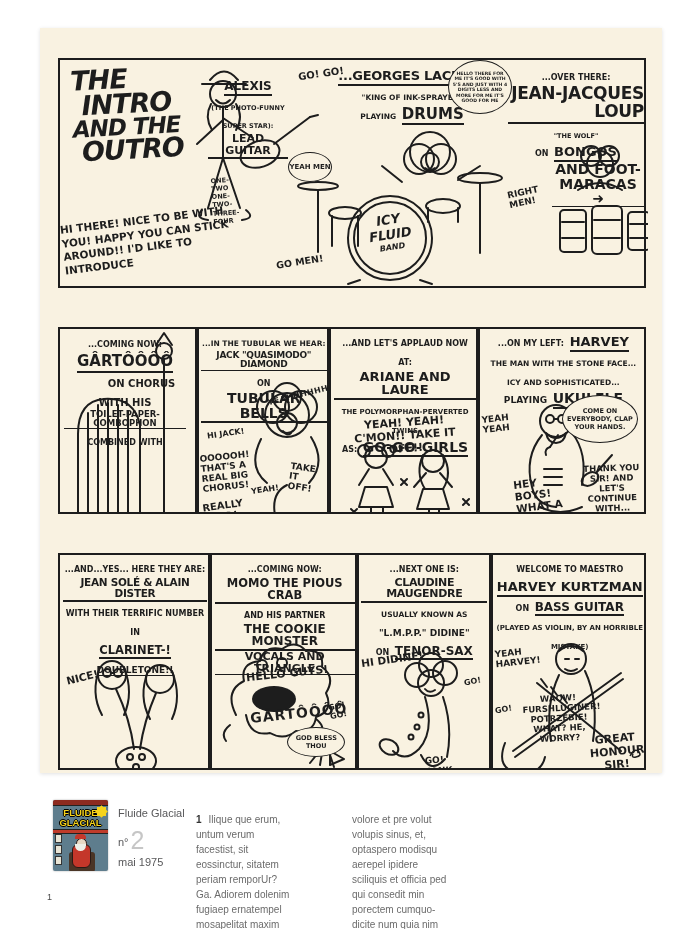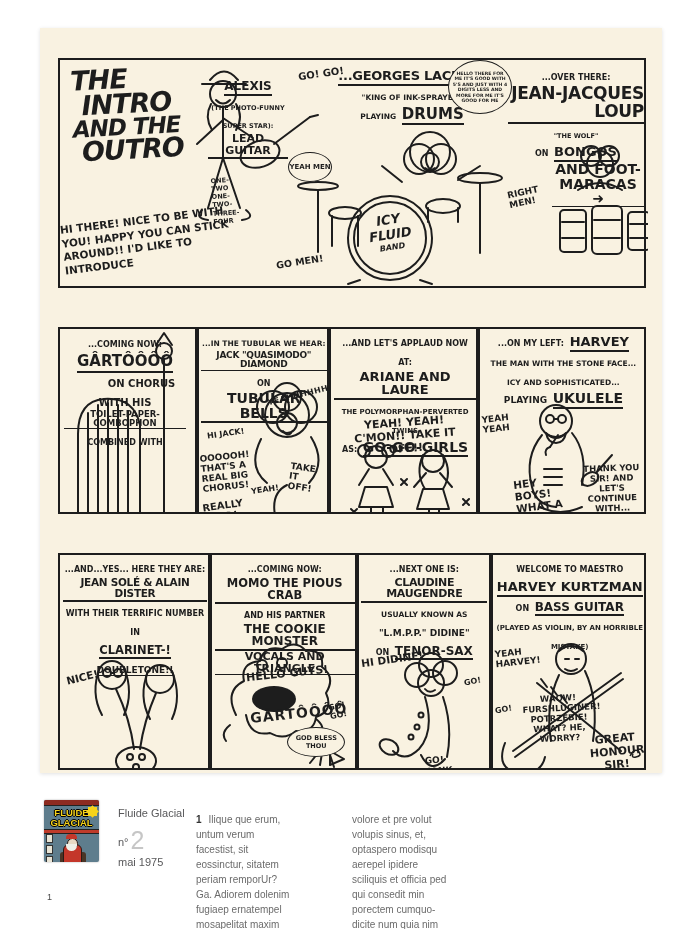--- a/index.html
+++ b/index.html
@@ -20,21 +20,21 @@
   .u{border-bottom:2px solid #1d1d1d;display:inline-block;line-height:1.05;padding-bottom:1px;}
   .u2{border-bottom:1.5px solid #1d1d1d;display:inline-block;line-height:1.05;}
   .ov{border:1.6px solid #1d1d1d;border-radius:50%;background:#f9f2e1;display:flex;
       align-items:center;justify-content:center;text-align:center;box-sizing:border-box;}
   .doodle{position:absolute;inset:0;}
   .doodle svg{stroke:#1d1d1d;fill:none;stroke-width:2;stroke-linecap:round;stroke-linejoin:round;}
   .txt{position:absolute;z-index:3;}
   .title-line{font-weight:900;font-style:italic;letter-spacing:-1px;line-height:.92;display:block;}
   
   .footer-sans{font-family:"Liberation Sans","DejaVu Sans",sans-serif;}
-  .cover{position:absolute;left:44px;top:800px;width:55px;height:62px;background:#5e7d8d;
+  .cover{position:absolute;left:53px;top:800px;width:55px;height:71px;background:#5e7d8d;
          border-radius:2px;overflow:hidden;box-shadow:0 0 2px rgba(0,0,0,.35);}
   .cover-topbar{height:5px;background:#8d2b20;border-bottom:1px solid #222;}
   .cover-title{color:#f6d31b;font-weight:900;font-size:9.5px;line-height:1.02;text-align:center;margin-top:2px;
                text-shadow:-1px 0 #000,1px 0 #000,0 -1px #000,0 1px #000;letter-spacing:0;}
   .cover-redband{height:3px;background:#bf3b2a;margin-top:2px;border-top:1px solid #222;border-bottom:1px solid #222;}
   .burst{position:absolute;right:2px;top:7px;width:9px;height:9px;background:#f6d31b;}
   .burst.r{transform:rotate(45deg);}
   .chip{position:absolute;left:2px;width:7px;height:9px;background:#e9e5d6;border:1px solid #333;box-sizing:border-box;}
   .santa{position:absolute;left:14px;top:36px;width:28px;height:38px;}
   .santa .chair{position:absolute;left:2px;top:16px;width:26px;height:20px;background:#4a3526;border-radius:3px;}
@@ -255,20 +255,21 @@
           </svg>
         </div>
         <div class="txt hand cap" style="left:3px;top:3px;width:160px;">
           <span style="font-size:8px;">...ON MY LEFT:</span>
           <span class="u" style="font-size:13px;">HARVEY</span><br>
           <span style="font-size:7.5px;">THE MAN WITH THE STONE FACE... ICY AND SOPHISTICATED...</span><br>
           <span style="font-size:9px;">PLAYING</span>
           <span class="u" style="font-size:14px;">UKULELE</span>
         </div>
         <div class="txt hand" style="left:2px;top:84px;width:36px;font-size:9px;transform:rotate(-6deg);">YEAH YEAH</div>
+        <div class="ov txt hand" style="right:6px;top:66px;width:76px;height:48px;font-size:6.5px;padding:4px;">COME ON EVERYBODY, CLAP YOUR HANDS.</div>
         <div class="txt hand" style="left:36px;top:146px;width:62px;font-size:10.5px;transform:rotate(-7deg);">HEY BOYS! WHAT A SATANIC RYTHM!</div>
         <div class="txt hand cap" style="right:2px;top:134px;width:60px;font-size:8.5px;transform:rotate(-2deg);">THANK YOU SIR! AND LET'S CONTINUE WITH...</div>
       </div>
     </div>
 
     <div class="row" id="row3">
 
       <div class="panel" style="width:25.8%;">
         <div class="doodle">
           <svg width="152" height="252" viewBox="0 0 152 252">

